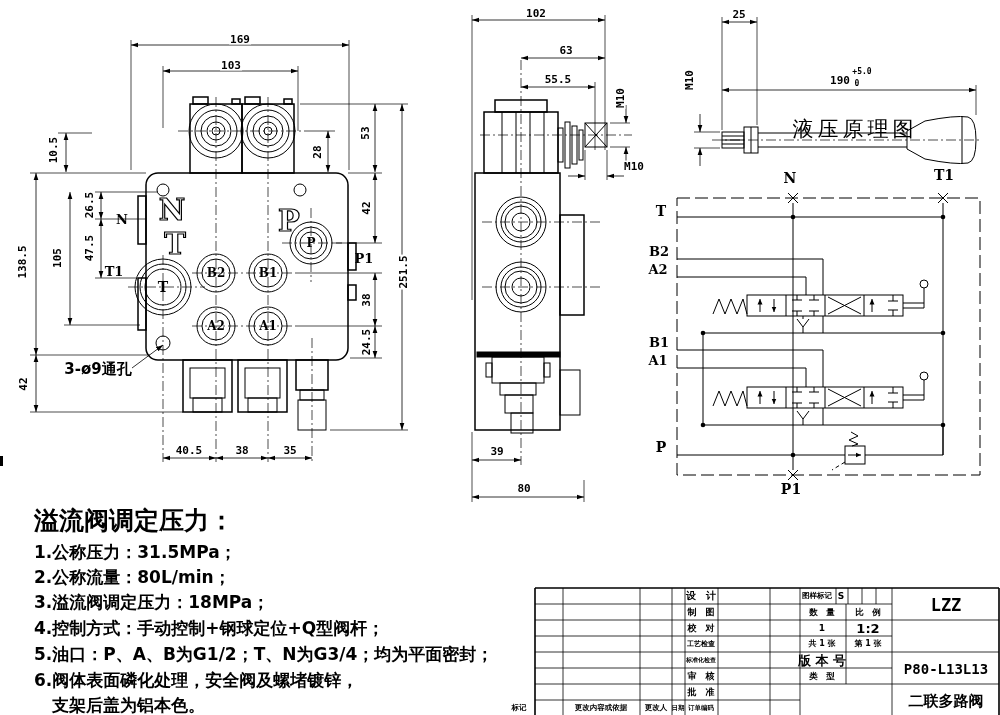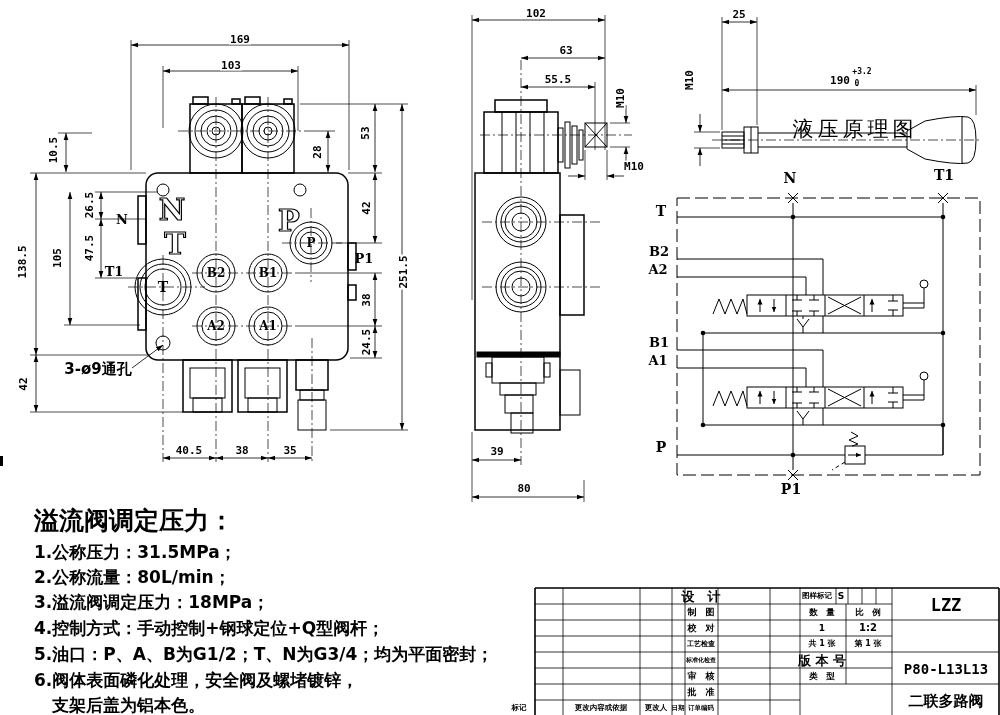--- a/index.html
+++ b/index.html
@@ -291,21 +291,21 @@
 <div class="lbl" style="left:566px;top:50px">63</div>
 <div class="lbl" style="left:558px;top:79px">55.5</div>
 <div class="lbl v" style="left:620px;top:98px">M10</div>
 <div class="lbl" style="left:634px;top:166px">M10</div>
 <div class="lbl" style="left:497px;top:451px">39</div>
 <div class="lbl" style="left:524px;top:488px">80</div>
 
 <div class="lbl" style="left:739px;top:14px">25</div>
 <div class="lbl v" style="left:689px;top:80px">M10</div>
 <div class="lbl" style="left:840px;top:80px">190</div>
-<div class="lbl np" style="left:862px;top:72px;font-size:8px">+3.2</div>
+<div class="lbl np" style="left:862px;top:72px;font-size:8px">+5.0</div>
 <div class="lbl np" style="left:857px;top:84px;font-size:8px">0</div>
 
 <div class="lbl np cjk schtitle" style="left:855px;top:129px">液压原理图</div>
 <div class="lbl np serif schport" style="left:790px;top:178px">N</div>
 <div class="lbl np serif schport" style="left:944px;top:175px">T1</div>
 <div class="lbl np serif schport" style="left:661px;top:211px">T</div>
 <div class="lbl np serif" style="left:659px;top:251px;font-size:13px">B2</div>
 <div class="lbl np serif" style="left:658px;top:269px;font-size:13px">A2</div>
 <div class="lbl np serif" style="left:659px;top:342px;font-size:13px">B1</div>
 <div class="lbl np serif" style="left:658px;top:360px;font-size:13px">A1</div>
@@ -317,38 +317,38 @@
   <div class="notes-line cjk" style="left:34px;top:541px">1.公称压力：31.5MPa；</div>
   <div class="notes-line cjk" style="left:34px;top:566px">2.公称流量：80L/min；</div>
   <div class="notes-line cjk" style="left:34px;top:591px">3.溢流阀调定压力：18MPa；</div>
   <div class="notes-line cjk" style="left:34px;top:617px">4.控制方式：手动控制+钢球定位+Q型阀杆；</div>
   <div class="notes-line cjk" style="left:34px;top:643px">5.油口：P、A、B为G1/2；T、N为G3/4；均为平面密封；</div>
   <div class="notes-line cjk" style="left:34px;top:669px">6.阀体表面磷化处理，安全阀及螺堵镀锌，</div>
   <div class="notes-line cjk" style="left:52px;top:694px">支架后盖为铝本色。</div>
 </div>
 
 <div>
-  <div class="tbt" style="left:701px;top:596px;font-size:13px">设　计</div>
+  <div class="tbt" style="left:701px;top:596px;font-size:10px">设　计</div>
   <div class="tbt" style="left:701px;top:612px;font-size:9px">制　图</div>
   <div class="tbt" style="left:701px;top:628px;font-size:9px">校　对</div>
   <div class="tbt" style="left:701px;top:644px;font-size:7px">工艺检查</div>
   <div class="tbt" style="left:701px;top:660px;font-size:6px">标准化检查</div>
   <div class="tbt" style="left:701px;top:676px;font-size:9px">审　核</div>
   <div class="tbt" style="left:701px;top:692px;font-size:9px">批　准</div>
   <div class="tbt" style="left:701px;top:708px;font-size:6.5px">订单编码</div>
   <div class="tbt" style="left:519px;top:708px;font-size:7.5px">标记</div>
   <div class="tbt" style="left:601px;top:708px;font-size:7.5px">更改内容或依据</div>
   <div class="tbt" style="left:656px;top:708px;font-size:7.5px">更改人</div>
   <div class="tbt" style="left:678px;top:708px;font-size:6.5px">日期</div>
   <div class="tbt" style="left:817px;top:596px;font-size:7.5px">图样标记</div>
   <div class="tbt" style="left:841px;top:596px;font-size:9px">S</div>
   <div class="tbt" style="left:822px;top:612px;font-size:8.5px">数　量</div>
   <div class="tbt" style="left:868px;top:612px;font-size:8.5px">比　例</div>
   <div class="tbt" style="left:822px;top:628px;font-size:9px">1</div>
-  <div class="tbt" style="left:868px;top:628px;font-size:10px">1:2</div>
+  <div class="tbt" style="left:868px;top:628px;font-size:13px">1:2</div>
   <div class="tbt" style="left:822px;top:644px;font-size:8px">共 1 张</div>
   <div class="tbt" style="left:868px;top:644px;font-size:8px">第 1 张</div>
   <div class="tbt" style="left:822px;top:660px;font-size:13px">版 本 号</div>
   <div class="tbt" style="left:822px;top:676px;font-size:8.5px">类　型</div>
   <div class="tbt" style="left:946px;top:605px;font-size:17px;font-family:'DejaVu Sans Mono',monospace">LZZ</div>
   <div class="tbt" style="left:946px;top:669px;font-size:14px;font-family:'DejaVu Sans Mono',monospace">P80-L13L13</div>
   <div class="tbt" style="left:946px;top:701px;font-size:15px">二联多路阀</div>
 </div>
 
 </div>

